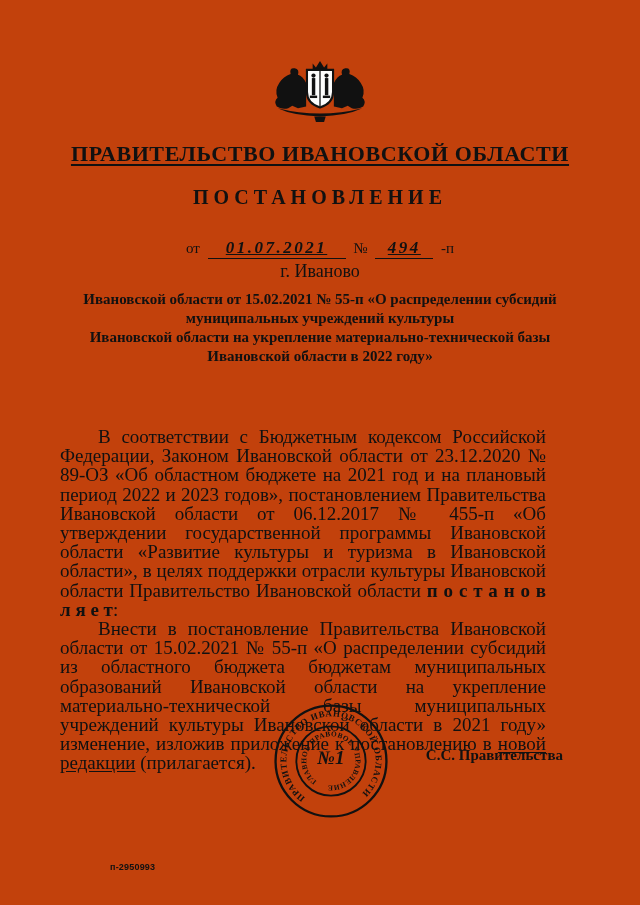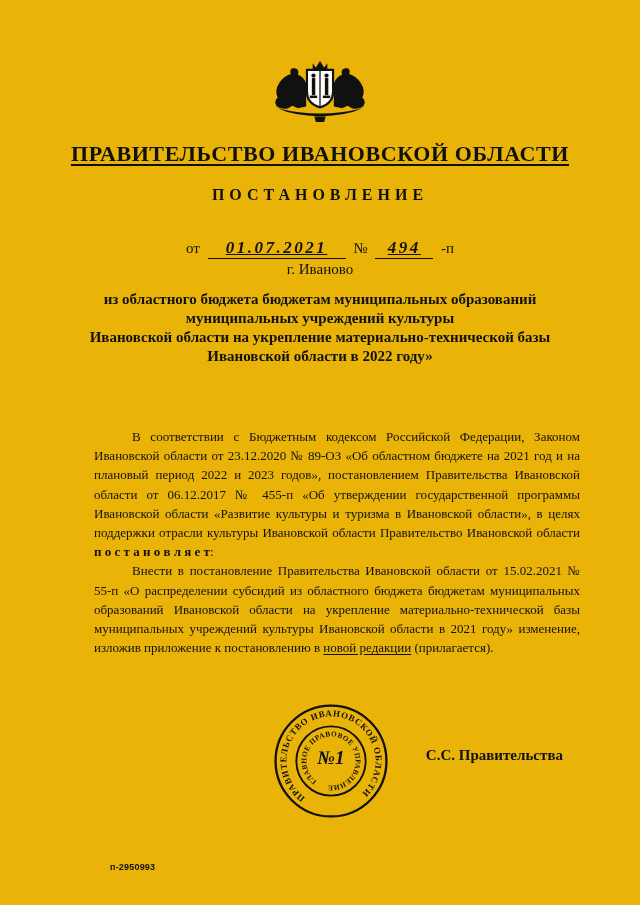--- a/index.html
+++ b/index.html
@@ -1,41 +1,41 @@
 <!DOCTYPE html>
 <html lang="ru"><head>
 <meta charset="utf-8">
 <style>
   html,body{margin:0;padding:0;background:#e9e9e9;}
   .page{
     position:relative;
     width:640px;height:905px;
     margin:0 auto;
-    background:#eab308;
+    background:#c2410c;
     color:#111;
     font-family:"Liberation Serif", serif;
     overflow:hidden;
   }
   .emblem{
     position:absolute;top:58px;left:50%;transform:translateX(-50%);
     width:106px;height:76px;
   }
   .org-name{
     position:absolute;top:141px;left:0;width:100%;
     text-align:center;
     font-size:22px;font-weight:bold;letter-spacing:.6px;
     text-decoration:underline;
     text-decoration-thickness:2px;
     text-underline-offset:3px;
     white-space:nowrap;
   }
   .doc-type{
     position:absolute;top:186px;left:0;width:100%;
     text-align:center;
-    font-size:16px;font-weight:bold;letter-spacing:5px;
+    font-size:20px;font-weight:bold;letter-spacing:5px;
   }
   .date-line{
     position:absolute;top:237px;left:0;width:100%;
     text-align:center;font-size:15px;
     white-space:nowrap;
   }
   .fill{
     display:inline-block;
     border-bottom:1.5px solid #111;
     text-align:center;
@@ -46,30 +46,30 @@
   .fill-date{min-width:138px;}
   .fill-num{min-width:58px;}
   .handwritten{
     font-style:italic;
     font-size:17px;
     letter-spacing:2.5px;
     font-weight:bold;
   }
   .city{
     position:absolute;top:261px;left:0;width:100%;
-    text-align:center;font-size:15px;
+    text-align:center;font-size:18px;
   }
   .title-block{
     position:absolute;top:290px;left:77px;width:486px;
     text-align:center;
     font-size:15px;font-weight:bold;line-height:19px;
   }
   .body-text{
-    position:absolute;top:427px;left:94px;width:486px;
-    font-size:13px;line-height:19.2px;
+    position:absolute;top:427px;left:60px;width:486px;
+    font-size:19px;line-height:19.2px;
     text-align:justify;
   }
   .body-text p{margin:0;text-indent:38px;}
   .verb{font-weight:bold;}
   .uline{text-decoration:underline;text-underline-offset:2px;}
   .stamp{
     position:absolute;left:254px;top:684px;
     width:154px;height:154px;
   }
   .sig-left{
@@ -122,21 +122,21 @@
   <div class="date-line">
     <span>от</span>
     <span class="fill fill-date"><span class="handwritten">01.07.2021</span></span>
     <span>№</span>
     <span class="fill fill-num"><span class="handwritten">494</span></span>
     <span>-п</span>
   </div>
   <div class="city">г. Иваново</div>
 
   <div class="title-block">
-    <div>из областного бюджета бюджетам муниципальных образований</div>
+    <div>Ивановской области от 15.02.2021 № 55-п «О распределении субсидий</div>
     <div>муниципальных учреждений культуры</div>
     <div>Ивановской области на укрепление материально-технической базы</div>
     <div>Ивановской области в 2022 году»</div>
   </div>
 
   <div class="body-text">
     <p><span>В соответствии с Бюджетным кодексом Российской Федерации, Законом Ивановской области от 23.12.2020 № 89-ОЗ «Об областном бюджете на 2021 год и на плановый период 2022 и 2023 годов», постановлением Правительства Ивановской области от 06.12.2017 № 455-п «Об утверждении государственной программы Ивановской области «Развитие культуры и туризма в Ивановской области», в целях поддержки отрасли культуры Ивановской области Правительство Ивановской области </span><span class="verb">п о с т а н о в л я е т</span><span>:</span></p>
     <p><span>Внести в постановление Правительства Ивановской области от 15.02.2021 № 55-п «О распределении субсидий из областного бюджета бюджетам муниципальных образований Ивановской области на укрепление материально-технической базы муниципальных учреждений культуры Ивановской области в 2021 году» изменение, изложив приложение к постановлению в </span><span class="uline">новой редакции</span><span> (прилагается).</span></p>
   </div>
 

